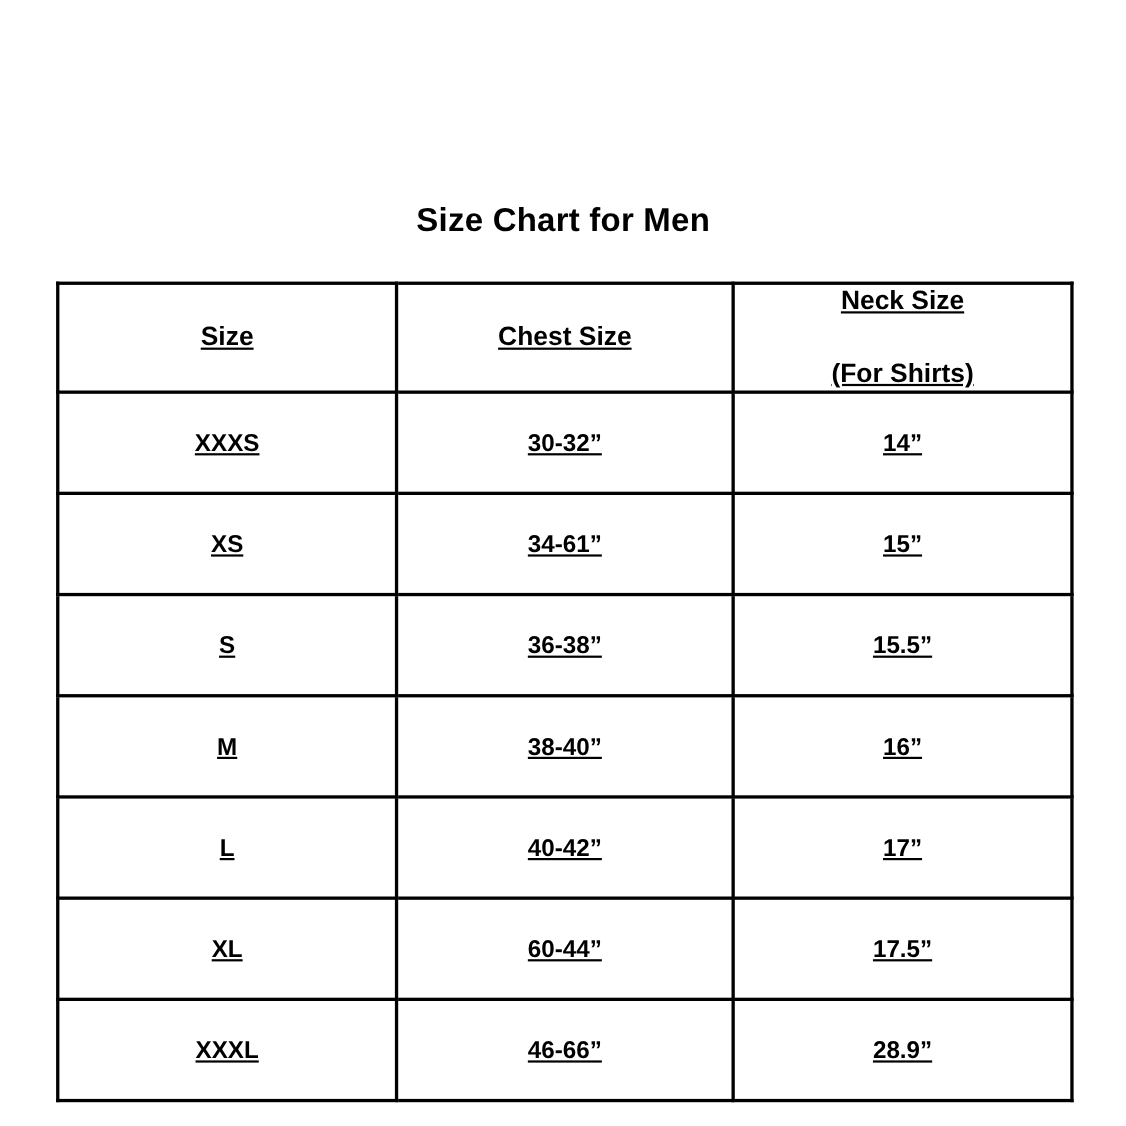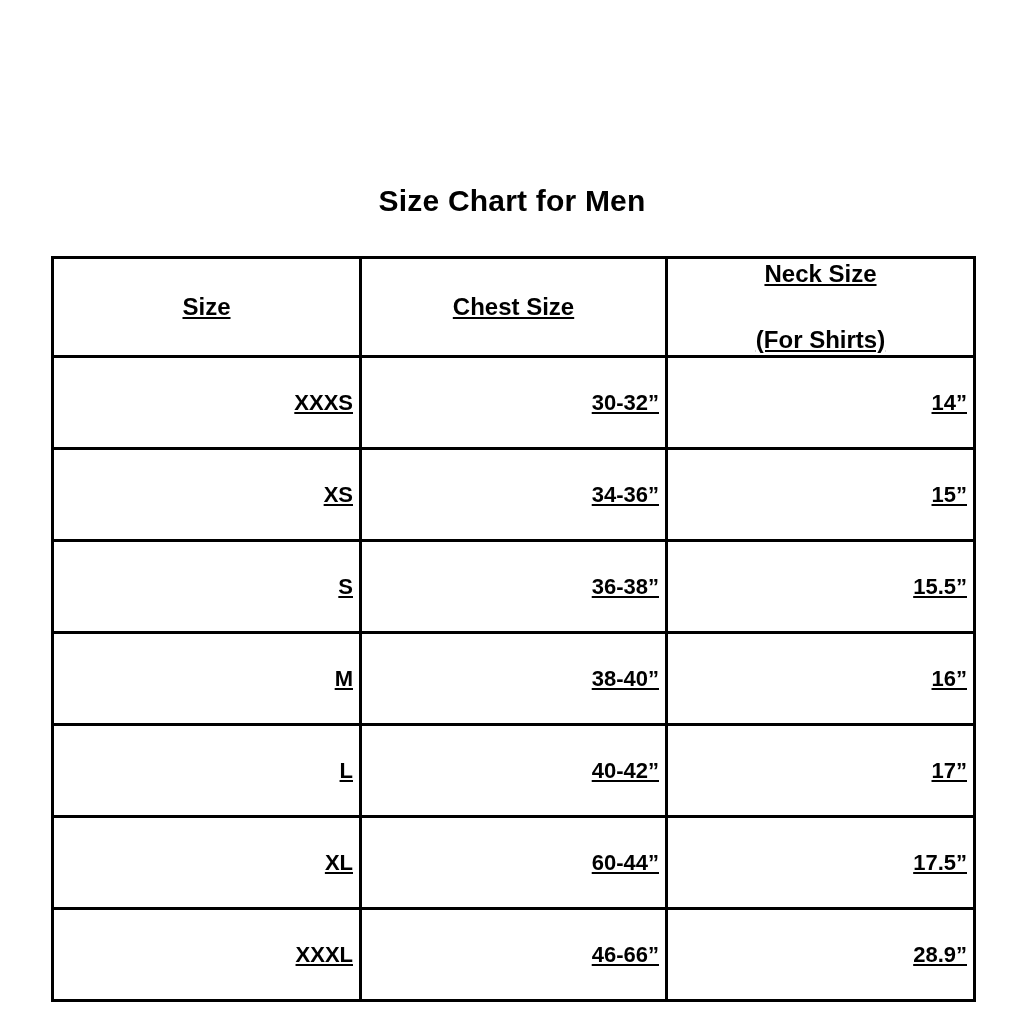--- a/index.html
+++ b/index.html
@@ -62,21 +62,20 @@
     display: block;
     font-size: 24px;
     font-weight: bold;
     margin-top: 35px;
   }
   table.size-table tbody td {
     height: 53px;
     font-size: 22px;
     padding: 18px 6px;
     vertical-align: middle;
-    text-align: right;
   }
   table.size-table tbody td.size-cell {
     font-size: 22px;
   }
 </style>
 </head>
 <body>
 
 <div class="page">
 
@@ -103,21 +102,21 @@
       </tr>
     </thead>
     <tbody>
       <tr>
         <td class="size-cell">XXXS</td>
         <td>30-32”</td>
         <td>14”</td>
       </tr>
       <tr>
         <td class="size-cell">XS</td>
-        <td>34-36”</td>
+        <td>34-61”</td>
         <td>15”</td>
       </tr>
       <tr>
         <td class="size-cell">S</td>
         <td>36-38”</td>
         <td>15.5”</td>
       </tr>
       <tr>
         <td class="size-cell">M</td>
         <td>38-40”</td>

